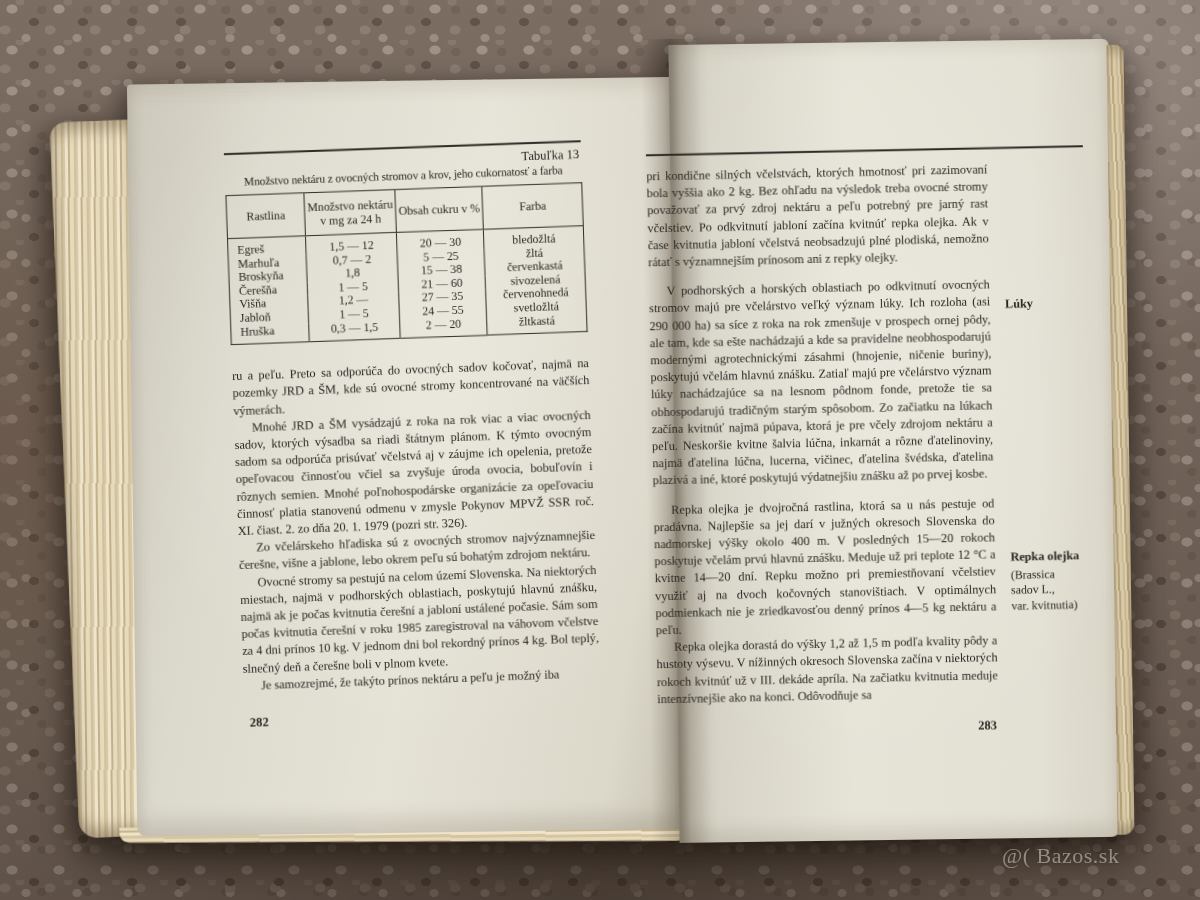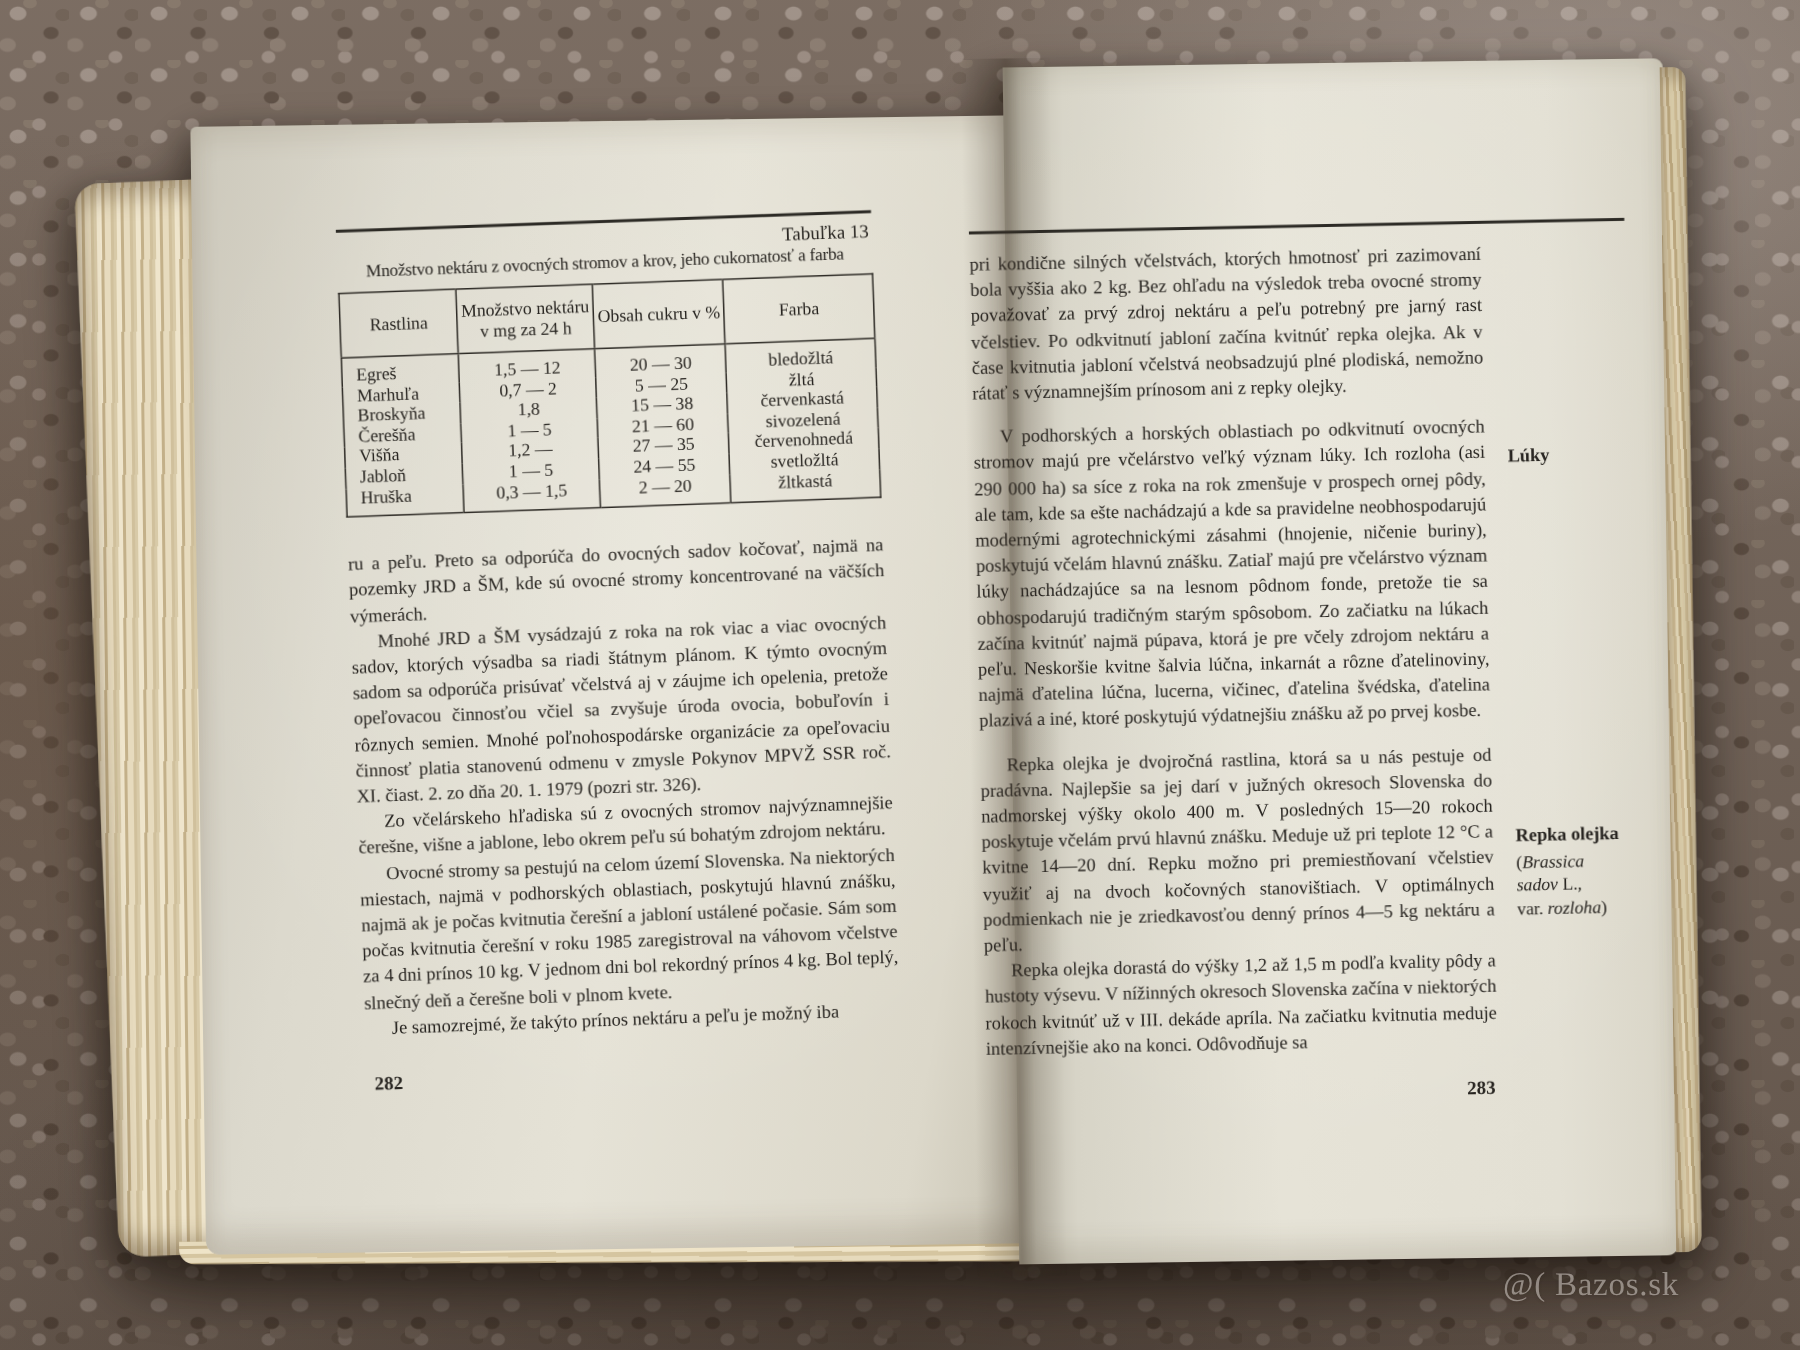--- a/index.html
+++ b/index.html
@@ -102,21 +102,21 @@
   .content-right .body-text p{margin-top:0;}
   .content-right p.gap{margin-top:12px;}
   .pageno{font-weight:bold;font-size:12.6px;}
   .pageno-left{margin-top:21px;text-indent:0.4em;}
   .pageno-right{margin-top:17px;text-align:right;padding-right:2px;}
   .margin-note{position:absolute;left:356px;width:85px;font-size:12.2px;line-height:15.5px;}
   .mn-luky{top:150px;font-weight:bold;}
   .mn-repka{top:403px;}
   .mn-repka .mn-title{font-weight:bold;margin-bottom:2px;font-size:12.2px;}
   .mn-repka .lat{font-size:11.8px;}
-  .ital{font-style:italic;}
+  .ital{}
   
   .watermark{
     position:absolute;left:1002px;top:843px;z-index:20;
     font-family:Liberation Serif, serif;
     font-size:22px;color:rgba(216,210,204,.55);letter-spacing:.5px;white-space:nowrap;
     text-shadow:0 1px 2px rgba(40,30,22,.25);
   }
 </style>
 </head>
 <body>
@@ -216,20 +216,20 @@
       <p>Repka olejka dorastá do výšky 1,2 až 1,5 m podľa kvality pôdy a hustoty výsevu. V nížinných okresoch Slovenska začína v niektorých rokoch kvitnúť už v III. dekáde apríla. Na začiatku kvitnutia meduje intenzívnejšie ako na konci. Odôvodňuje sa</p>
       <div class="pageno pageno-right">283</div>
     </div>
 
     <div class="margin-note mn-luky">Lúky</div>
 
     <div class="margin-note mn-repka">
       <div class="mn-title">Repka olejka</div>
       <div class="lat"><span>(</span><span class="ital">Brassica</span></div>
       <div class="lat"><span class="ital">sadov</span><span> L.,</span></div>
-      <div class="lat"><span>var. </span><span class="ital">rozloha</span><span>)</span></div>
+      <div class="lat"><span>var. </span><span class="ital">kvitnutia</span><span>)</span></div>
     </div>
   </div>
 
   <div class="gutter-shadow"></div>
 </div>
 
 <div class="watermark">@( Bazos.sk</div>
 
 </body></html>

